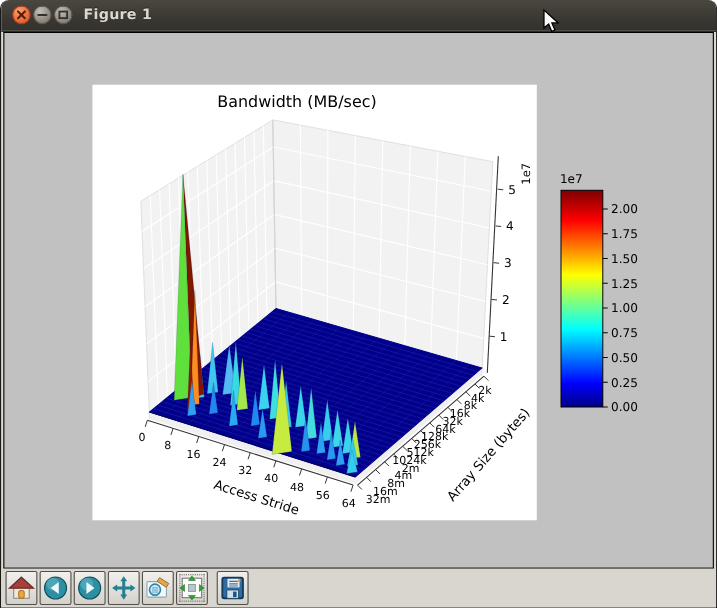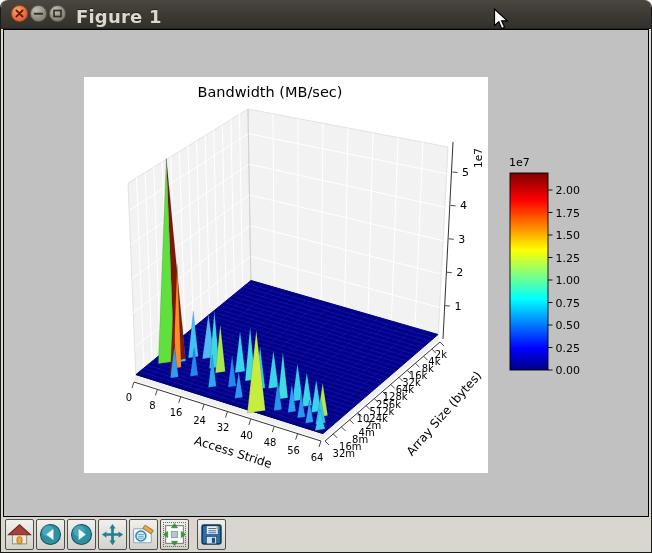--- a/index.html
+++ b/index.html
@@ -9,21 +9,21 @@
     font-family:"DejaVu Sans","Liberation Sans",sans-serif;
     background:#dcd9d3;border-left:1px solid #1b1a17;border-right:1px solid #1b1a17;border-bottom:1px solid #1b1a17;
     border-radius:8px 8px 0 0;
   }
   .titlebar{
     position:absolute;left:0;top:0;width:652px;height:29px;
     background:linear-gradient(#4a4740,#3b3833 60%,#33312b);
     border-radius:7px 7px 0 0;border-bottom:1px solid #23211d;
   }
   .wtitle{
-    position:absolute;left:75px;top:6px;font-size:18px;font-weight:bold;
+    position:absolute;left:75px;top:6px;font-size:13px;font-weight:bold;
     color:#dcd8cd;text-shadow:0 -1px 0 rgba(0,0,0,.45);letter-spacing:.2px;
   }
   .wbtn{position:absolute;top:5px;width:17px;height:17px;border-radius:50%;padding:0;border:1px solid #55534c;cursor:default;}
   .wbtn svg{display:block;margin:-1px 0 0 -1px;}
   .wbtn.close{left:10px;background:radial-gradient(circle at 35% 28%,#f9a46b,#ef7142 50%,#d4542d);border-color:#a8431f;}
   .wbtn.minb{left:29px;background:radial-gradient(circle at 35% 28%,#c3bfb4,#8f8b81 60%,#777468);border-color:#5c5a52;}
   .wbtn.maxb{left:48px;background:radial-gradient(circle at 35% 28%,#c3bfb4,#8f8b81 60%,#777468);border-color:#5c5a52;}
   .canvas{
     position:absolute;left:3px;top:30px;width:644px;height:486px;
     background:#c1c1c1;box-shadow:0 0 0 1px #000000;

